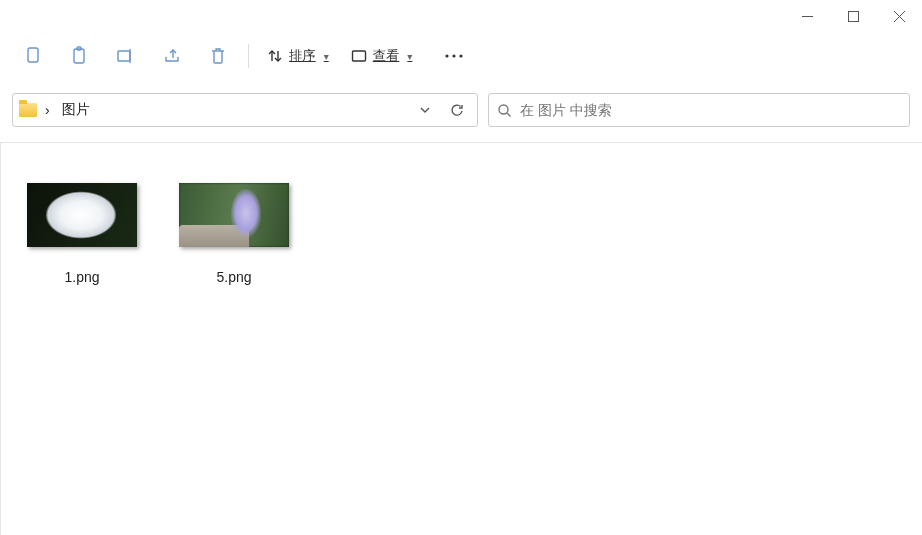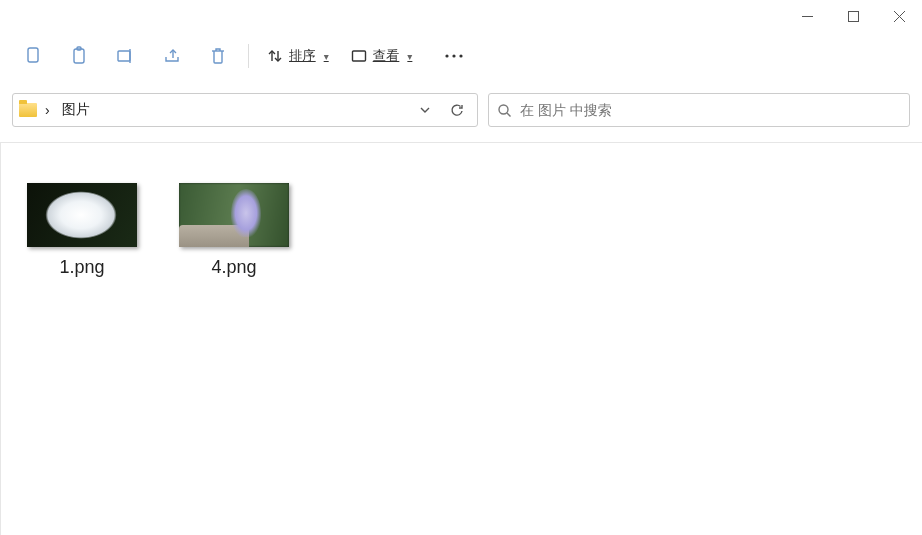--- a/index.html
+++ b/index.html
@@ -16,21 +16,21 @@
     .folder-ico { width:18px; height:14px; background:linear-gradient(#ffe08a,#f0c23a); border-radius:1px; position:relative; }
     .folder-ico:before { content:""; position:absolute; top:-3px; left:0; width:8px; height:4px; background:#f0c23a; border-radius:1px 1px 0 0; }
     .crumb { padding:2px 4px; }
     .addr-sp { flex:1; }
     .addr-ibtn { width:28px; height:28px; background:none; border:none; display:flex; align-items:center; justify-content:center; color:#555; }
     .searchbox { flex:1; height:34px; border:1px solid #ccc; border-radius:3px; display:flex; align-items:center; padding:0 8px; gap:8px; color:#777; }
     .searchbox input { border:none; outline:none; flex:1; font-size:14px; color:#222; }
     .content { padding:40px 26px; display:flex; gap:42px; border-top:1px solid #e6e6e6; border-left:1px solid #e6e6e6; margin-top:12px; height:400px; }
     .file { width:110px; display:flex; flex-direction:column; align-items:center; gap:10px; }
     .thumb { width:110px; height:64px; background:#1b2a1b; box-shadow:2px 2px 4px rgba(0,0,0,.35); position:relative; overflow:hidden; }
-    .fname { font-size:18px; color:#222; }
+    .fname { font-size:14px; color:#222;margin-top:12px; }
     .flower-w { position:absolute; top:8px; left:18px; width:72px; height:48px; background:radial-gradient(ellipse at 50% 50%, #fff 0%, #f0f4f7 40%, #cfd6dc 65%, rgba(0,0,0,0) 70%); border-radius:50%; filter:blur(.3px); }
     .flower-w2 { position:absolute; top:14px; left:34px; width:36px; height:30px; background:radial-gradient(circle at 50% 50%, #fff 0%, #eef2ea 55%, rgba(0,0,0,0) 70%); border-radius:50%; }
     .grass { position:absolute; inset:0; background:linear-gradient(130deg,#2b4a1f 0%,#3c6028 35%,#1f3817 55%,#4a6f2e 75%,#233f1a 100%); }
     .flower-y { position:absolute; top:24px; left:44px; width:22px; height:18px; background:radial-gradient(circle,#f2e06a 0%,#cfae2a 55%,rgba(0,0,0,0) 70%); border-radius:50%; }
     .blur-g { position:absolute; inset:0; background:linear-gradient(100deg,#2f4628,#4a6b3f,#2a4022); filter:blur(1px); }
     .flower-b { position:absolute; top:6px; left:52px; width:30px; height:48px; background:radial-gradient(ellipse,#c9c4ea 0%,#a6a0dd 50%,rgba(0,0,0,0) 75%); border-radius:50% 50% 40% 40%; }
     .pot { position:absolute; bottom:0; left:0; right:40px; height:22px; background:linear-gradient(#b8b0a2,#9a9284); border-radius:4px 4px 0 0; }
     svg { display:block; }
   </style>
 </head>
@@ -154,15 +154,15 @@
       <div class="flower-w"></div>
     </div>
     <span class="fname">1.png</span>
   </div>
   <div class="file">
     <div class="thumb">
       <div class="blur-g" style="background:linear-gradient(100deg,#3a5a34,#5a7a4e,#33502c)"></div>
       <div class="pot"></div>
       <div class="flower-b"></div>
     </div>
-    <span class="fname">4.png</span>
+    <span class="fname">5.png</span>
   </div>
 </div>
 
 </body></html>

